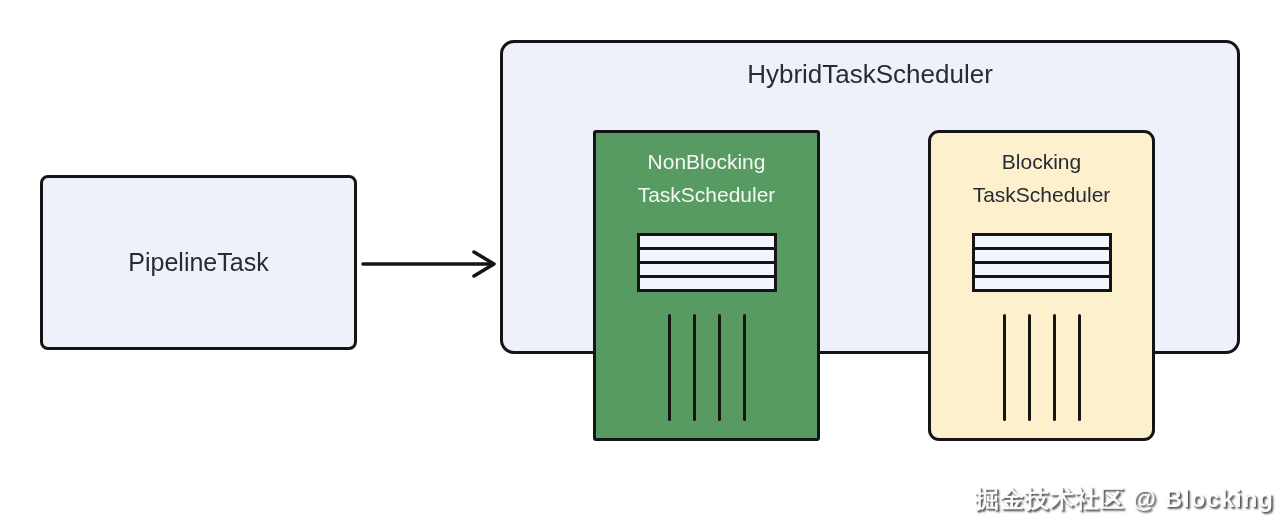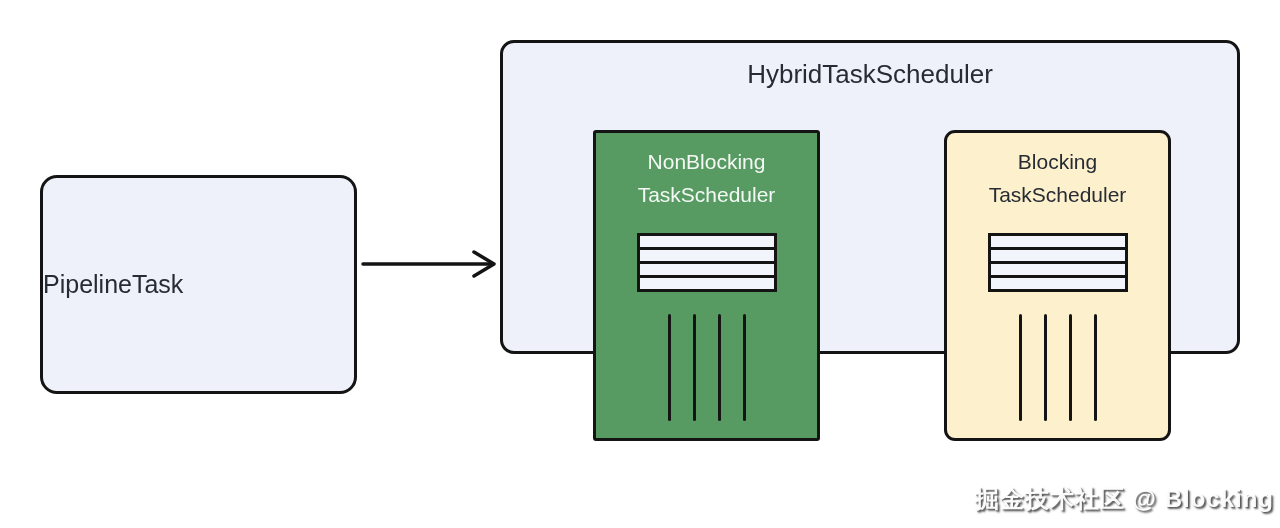--- a/index.html
+++ b/index.html
@@ -7,26 +7,26 @@
     width: 1280px; height: 528px;
     background: var(--canvas-bg, #ffffff);
     position: relative;
     font-family: "Liberation Sans", sans-serif;
     overflow: hidden;
   }
 
   
   .pipeline-box {
     position: absolute; left: 40px; top: 175px;
-    width: 317px; height: 219px;
+    width: 317px; height: 175px;
     box-sizing: border-box;
     background: var(--panel-fill, #eef1f9);
     border: 3px solid var(--border, #141414);
-    border-radius: 17px;
-    display: flex; align-items: center; justify-content: flex-start;
+    border-radius: 8px;
+    display: flex; align-items: center; justify-content: center;
     font-size: 25px; color: var(--dark-text, #262b34);
   }
 
   
   .arrow-svg { position: absolute; left: 357px; top: 248px; }
 
   
   .hybrid-container {
     position: absolute; left: 500px; top: 40px;
     width: 740px; height: 314px;
@@ -50,21 +50,21 @@
     border: 3px solid var(--border, #141414);
     display: flex; flex-direction: column; align-items: center;
   }
   .sched-box.nonblocking {
     left: 90px;
     background: var(--green-fill, #579b63);
     border-radius: 3px;
     color: var(--light-text, #f4f8f4);
   }
   .sched-box.blocking {
-    left: 441px;
+    left: 425px;
     background: var(--cream-fill, #fdf0cc);
     border-radius: 11px;
     color: var(--dark-text, #262b34);
   }
   .sched-label {
     margin-top: 12px;
     text-align: center;
     font-size: 21px;
     line-height: 33px;
   }

